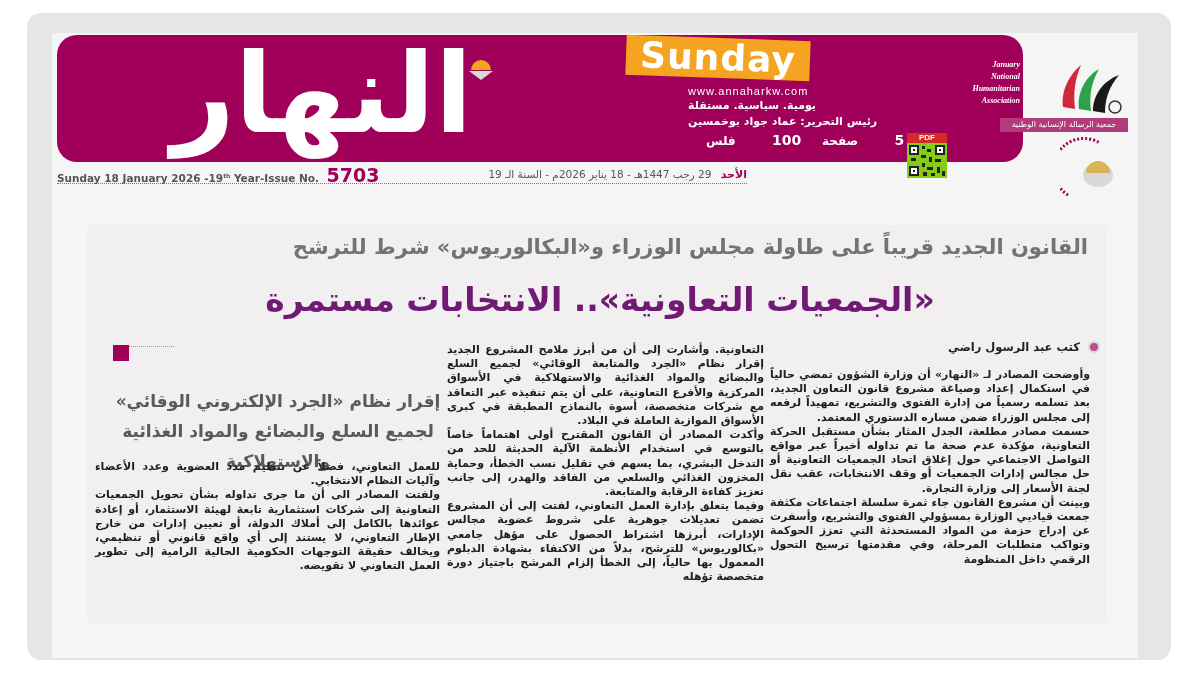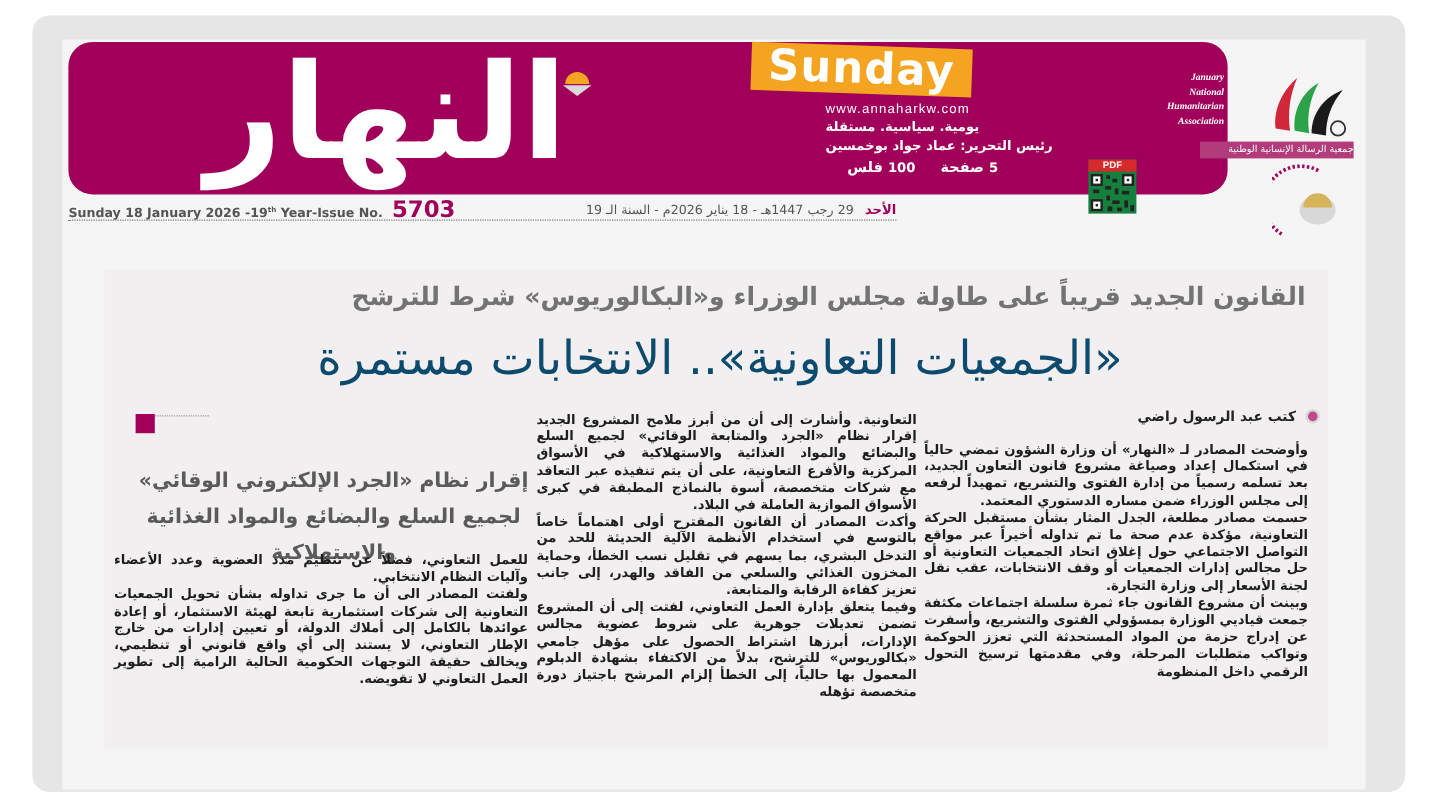--- a/index.html
+++ b/index.html
@@ -38,36 +38,36 @@
   .sunday-tag {
     position: absolute; left: 626px; top: 38px; width: 184px; height: 40px;
     background: #f5a421; transform: rotate(2deg);
     color: #ffffff; font-family: "DejaVu Sans", sans-serif; font-weight: bold;
     font-size: 36px; line-height: 40px; text-align: center; letter-spacing: 1px;
   }
   .mast-info { position: absolute; left: 688px; top: 85px; width: 230px; color: #ffffff; }
   .mast-url { font-family: "Liberation Sans", sans-serif; font-size: 11px; letter-spacing: 1px; text-align: left; }
   .mast-line { font-family: "DejaVu Sans", sans-serif; font-size: 11px; font-weight: bold; direction: rtl; text-align: left; margin-top: 2px; line-height: 14px; }
   .mast-price { direction: rtl; text-align: left; font-size: 12px; font-weight: bold; margin-top: 3px; padding-left: 18px; }
-  .mast-price .big { font-size: 11px; }
+  .mast-price .big { font-size: 14px; margin-left: 32px; }
 
   .assoc-en {
     position: absolute; left: 960px; top: 59px; width: 60px; text-align: right;
     font-family: "Liberation Serif", serif; font-style: italic; font-weight: bold;
     font-size: 8px; line-height: 12px; color: #ffffff;
   }
   .assoc-logo { position: absolute; left: 1055px; top: 57px; width: 70px; height: 58px; }
   .assoc-ar {
     position: absolute; left: 1000px; top: 118px; width: 128px; height: 14px;
     background: #b13b7b; color: #ffffff; font-size: 8px; line-height: 14px;
-    text-align: right; direction: rtl;
+    text-align: center; direction: rtl;
   }
   .emblem { position: absolute; left: 1060px; top: 135px; width: 65px; height: 70px; }
 
-  .pdf-box { position: absolute; left: 907px; top: 133px; width: 40px; height: 45px; background: #15803d; }
+  .pdf-box { position: absolute; left: 907px; top: 133px; width: 40px; height: 45px; background: #84cc16; }
   .pdf-label {
     background: #d42a2a; color: #ffffff; font-family: "Liberation Sans", sans-serif;
     font-weight: bold; font-size: 8px; line-height: 10px; text-align: center;
   }
 
   
   .date-strip {
     position: absolute; left: 57px; top: 166px; width: 690px; height: 18px;
     border-bottom: 1px dotted #777; display: flex; align-items: center; justify-content: space-between;
   }
@@ -82,22 +82,22 @@
     position: absolute; left: 87px; top: 225px; width: 1020px; height: 398px;
     background: #f1efef;
   }
   .kicker {
     position: absolute; left: 108px; top: 232px; width: 980px;
     direction: rtl; text-align: right; color: #737373;
     font-family: "DejaVu Sans", sans-serif; font-weight: bold; font-size: 21px; line-height: 30px;
   }
   .headline {
     position: absolute; left: 110px; top: 276px; width: 980px;
-    direction: rtl; text-align: center; color: #0c4a6e;
-    font-family: "DejaVu Sans", sans-serif; font-weight: normal; font-size: 39px; line-height: 48px;
+    direction: rtl; text-align: center; color: #701a75;
+    font-family: "DejaVu Sans", sans-serif; font-weight: bold; font-size: 33px; line-height: 48px;
   }
 
   .byline {
     position: absolute; left: 770px; top: 340px; width: 360px; direction: rtl;
     font-family: "DejaVu Sans", sans-serif; font-weight: bold; font-size: 11.5px; color: #222;
     display: flex; align-items: center; gap: 8px; padding-right: 30px;
   }
   .bullet-dot { width: 12px; height: 12px; border-radius: 50%; background: #c14b8a; border: 2px solid #d8d8d8; }
 
   .col {

